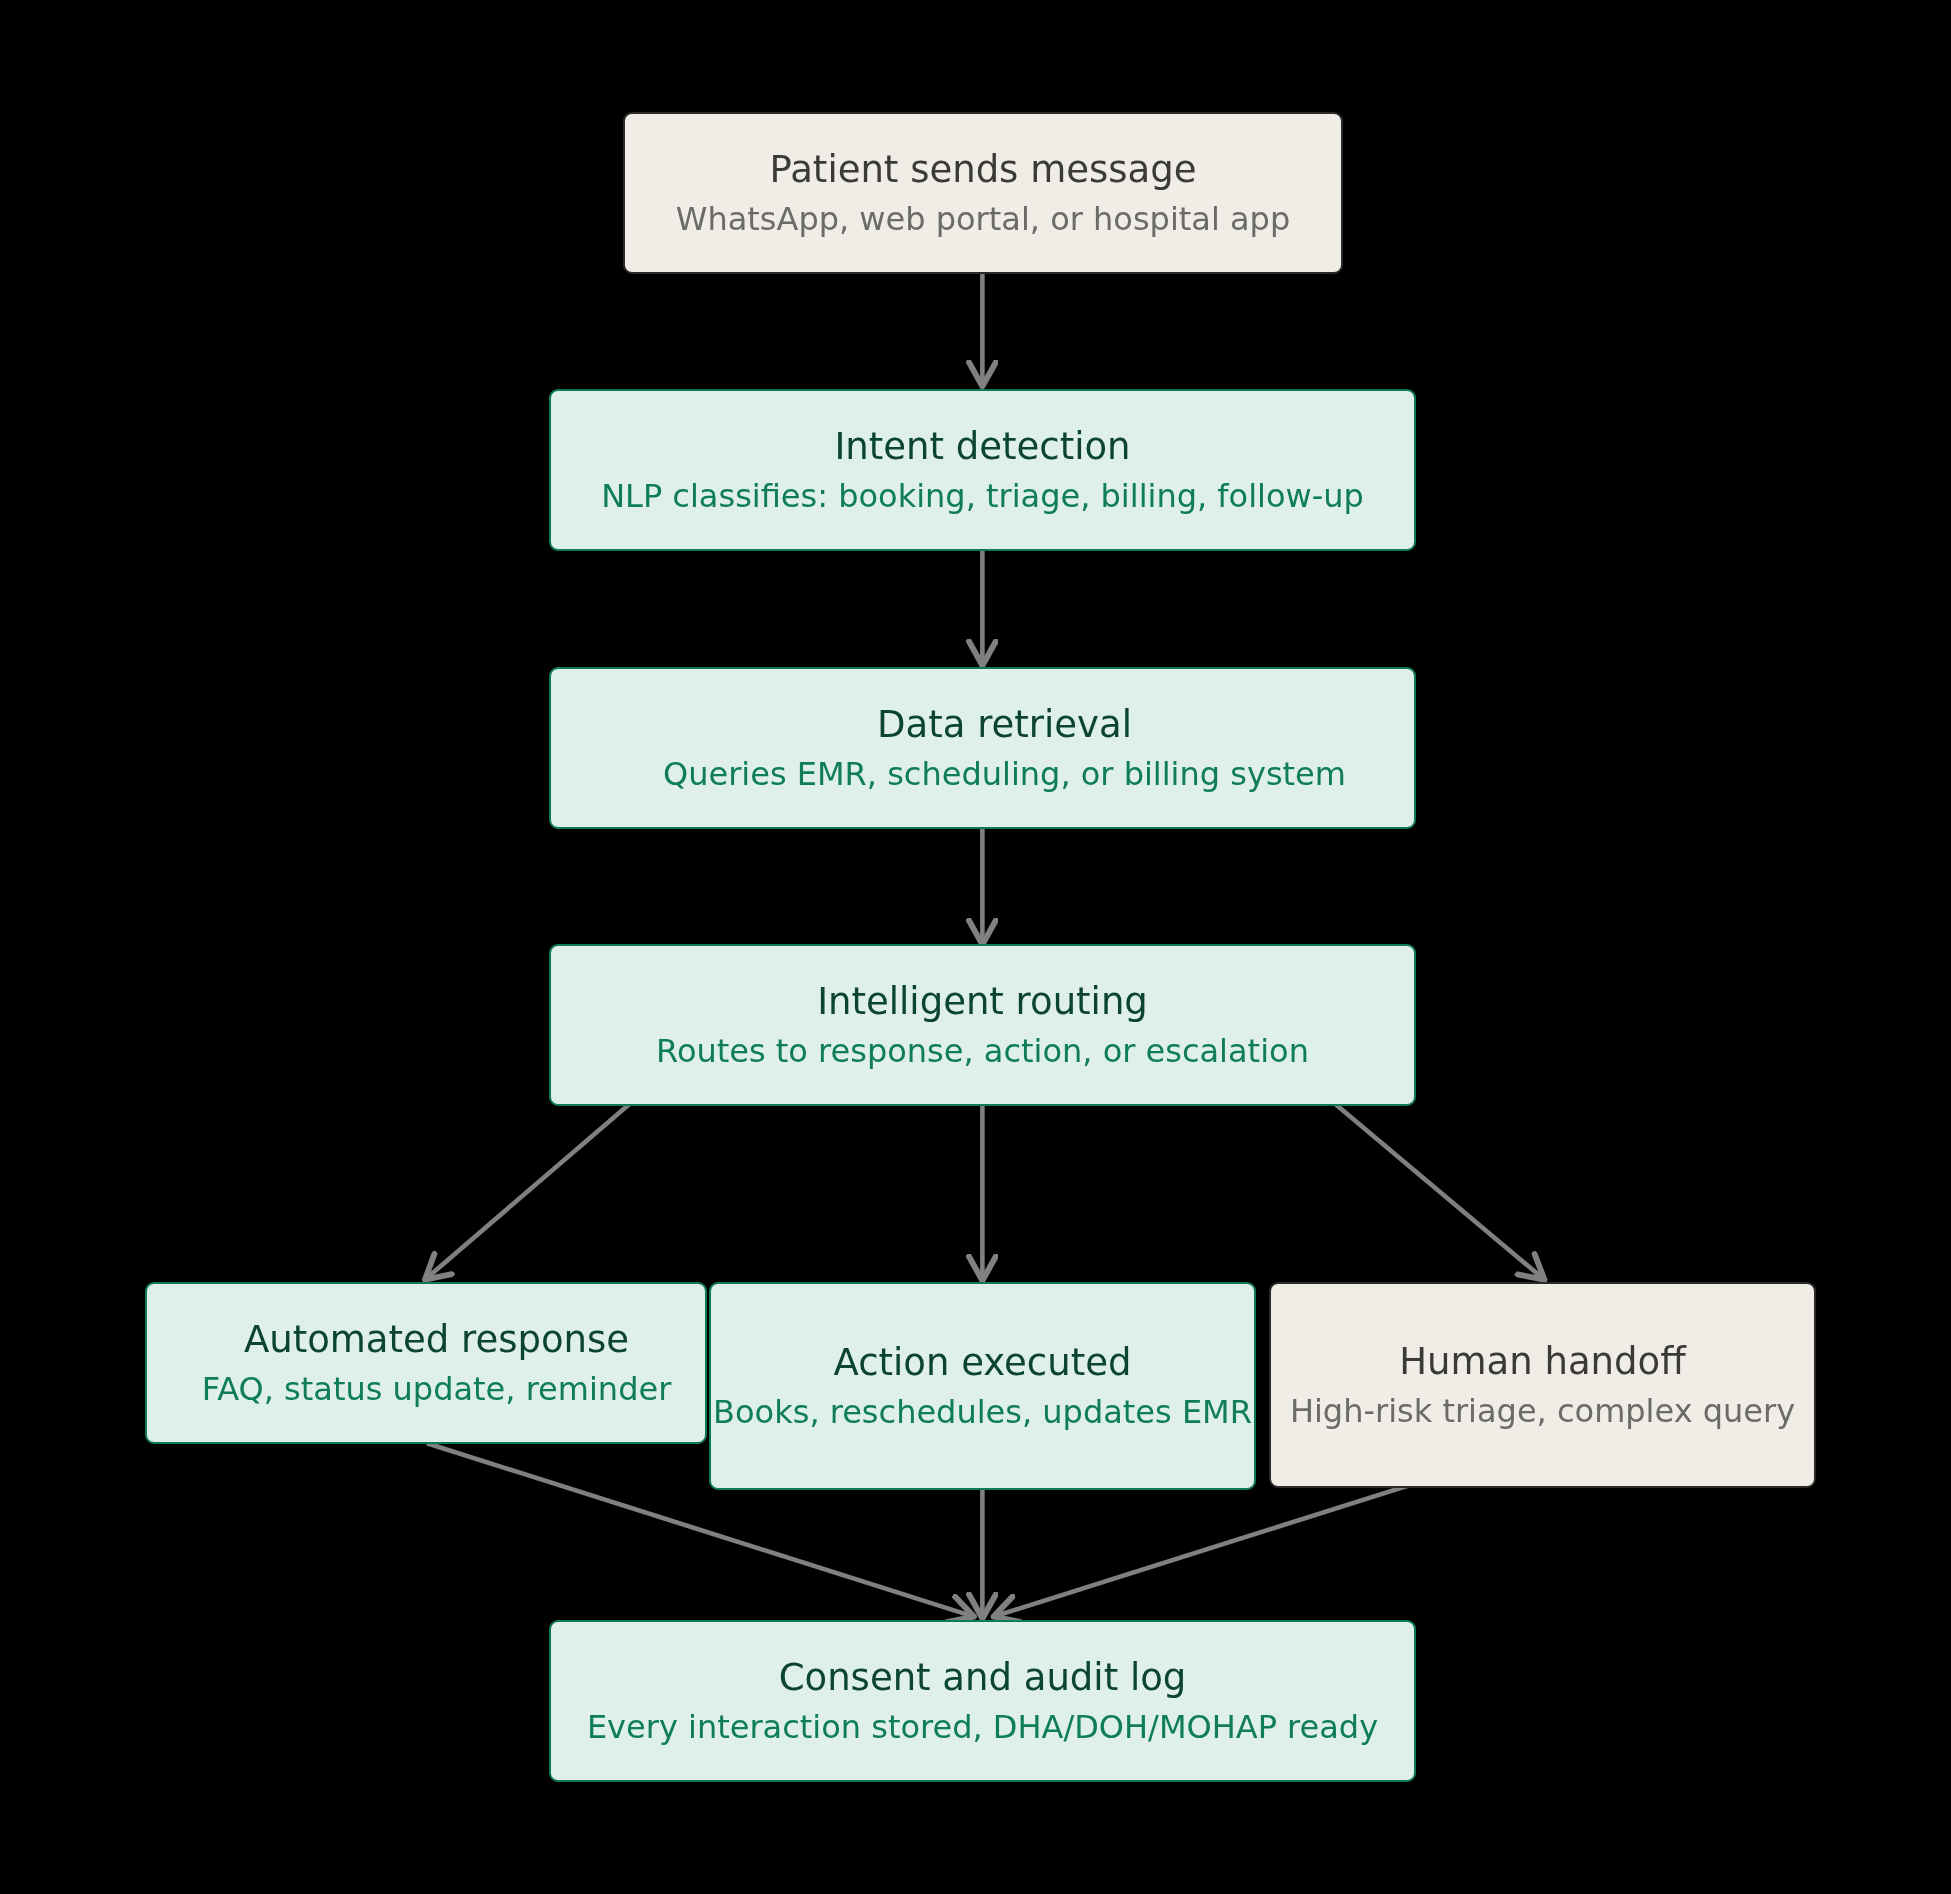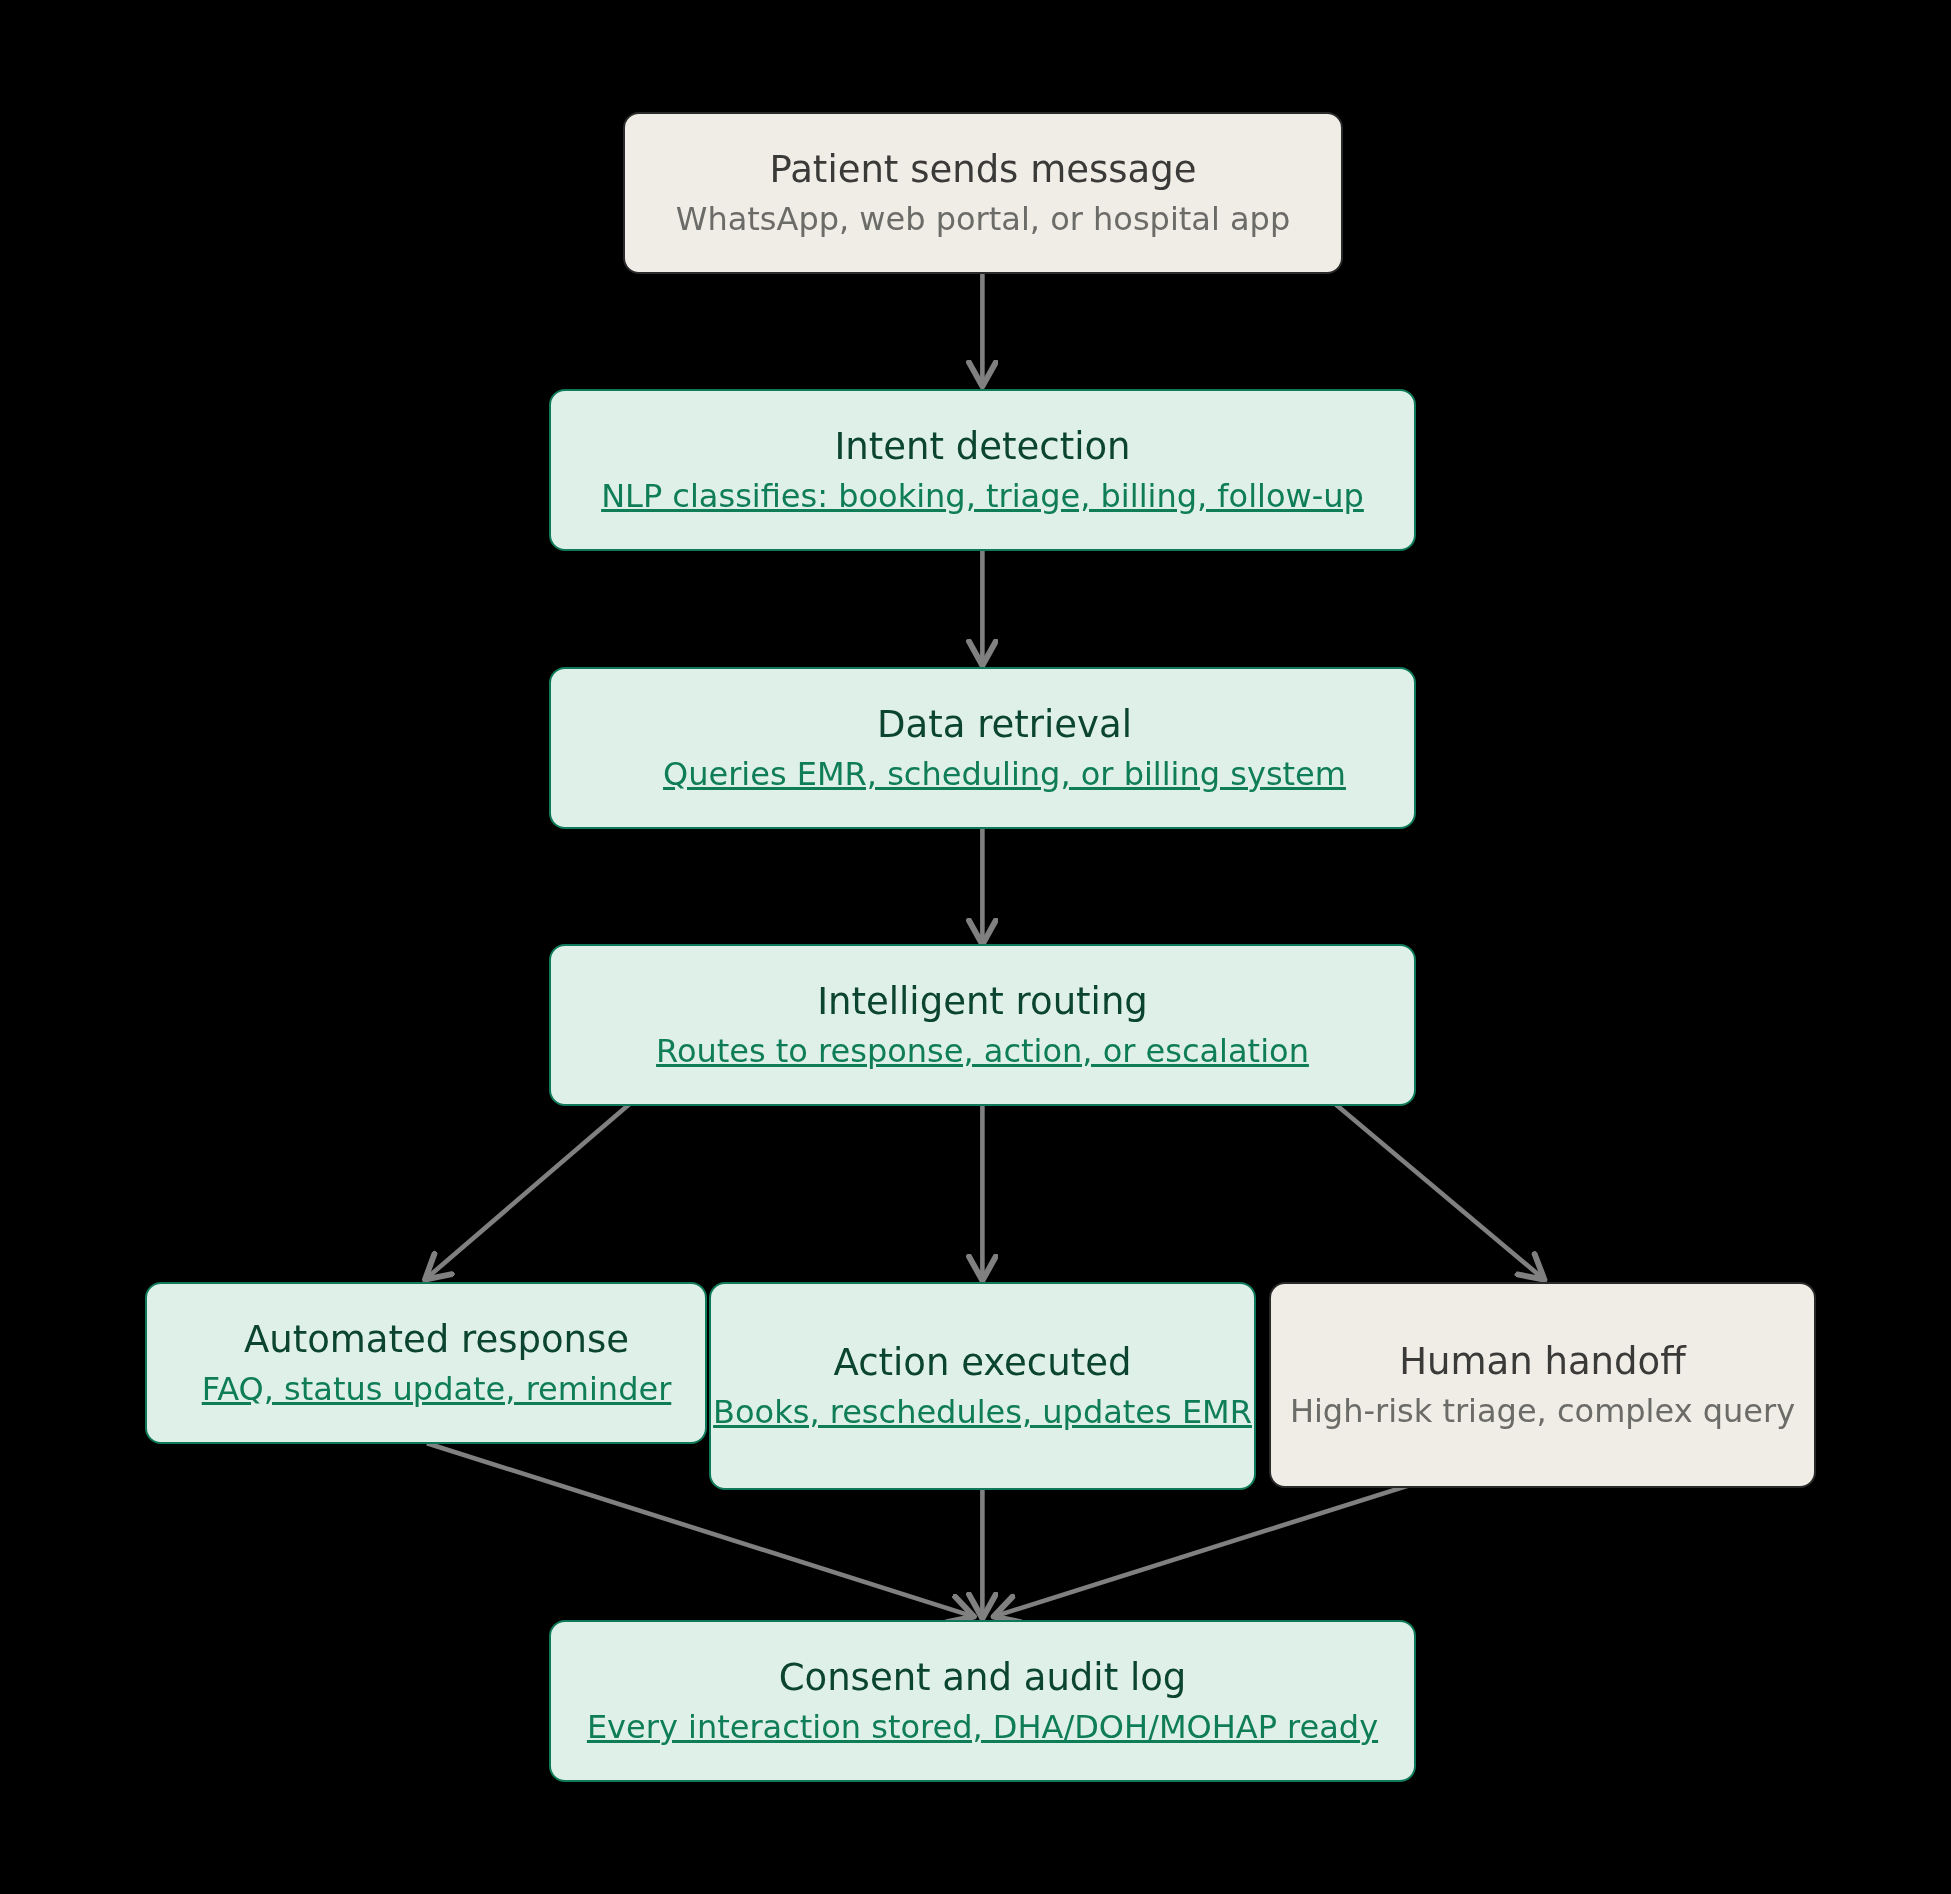--- a/index.html
+++ b/index.html
@@ -19,21 +19,21 @@
     position: absolute;
     left: 0;
     top: 0;
     width: 1951px;
     height: 1894px;
     pointer-events: none;
   }
   .node {
     position: absolute;
     box-sizing: border-box;
-    border-radius: 16px;
+    border-radius: 9px;
     display: flex;
     flex-direction: column;
     align-items: center;
     justify-content: center;
     text-align: center;
     white-space: nowrap;
   }
   .node .title {
     display: block;
     font-size: 37px;
@@ -45,21 +45,21 @@
     font-size: 32px;
     line-height: 1.18;
     margin-top: 9.2px;
     white-space: nowrap;
   }
   .node.process {
     background: #dff0e9;
     border: 2.8px solid #0f7a5a;
   }
   .node.process .title { color: #0b4430; }
-  .node.process .sub   { color: #0f7d58; text-decoration: underline; }
+  .node.process .sub   { color: #0f7d58; }
 
   .node.terminal {
     background: #f0ece6;
     border: 2.8px solid #2a2a2a;
   }
   .node.terminal .title { color: #3a3a38; }
   .node.terminal .sub   { color: #6b6b68; }
 
   
   .node .labels {

